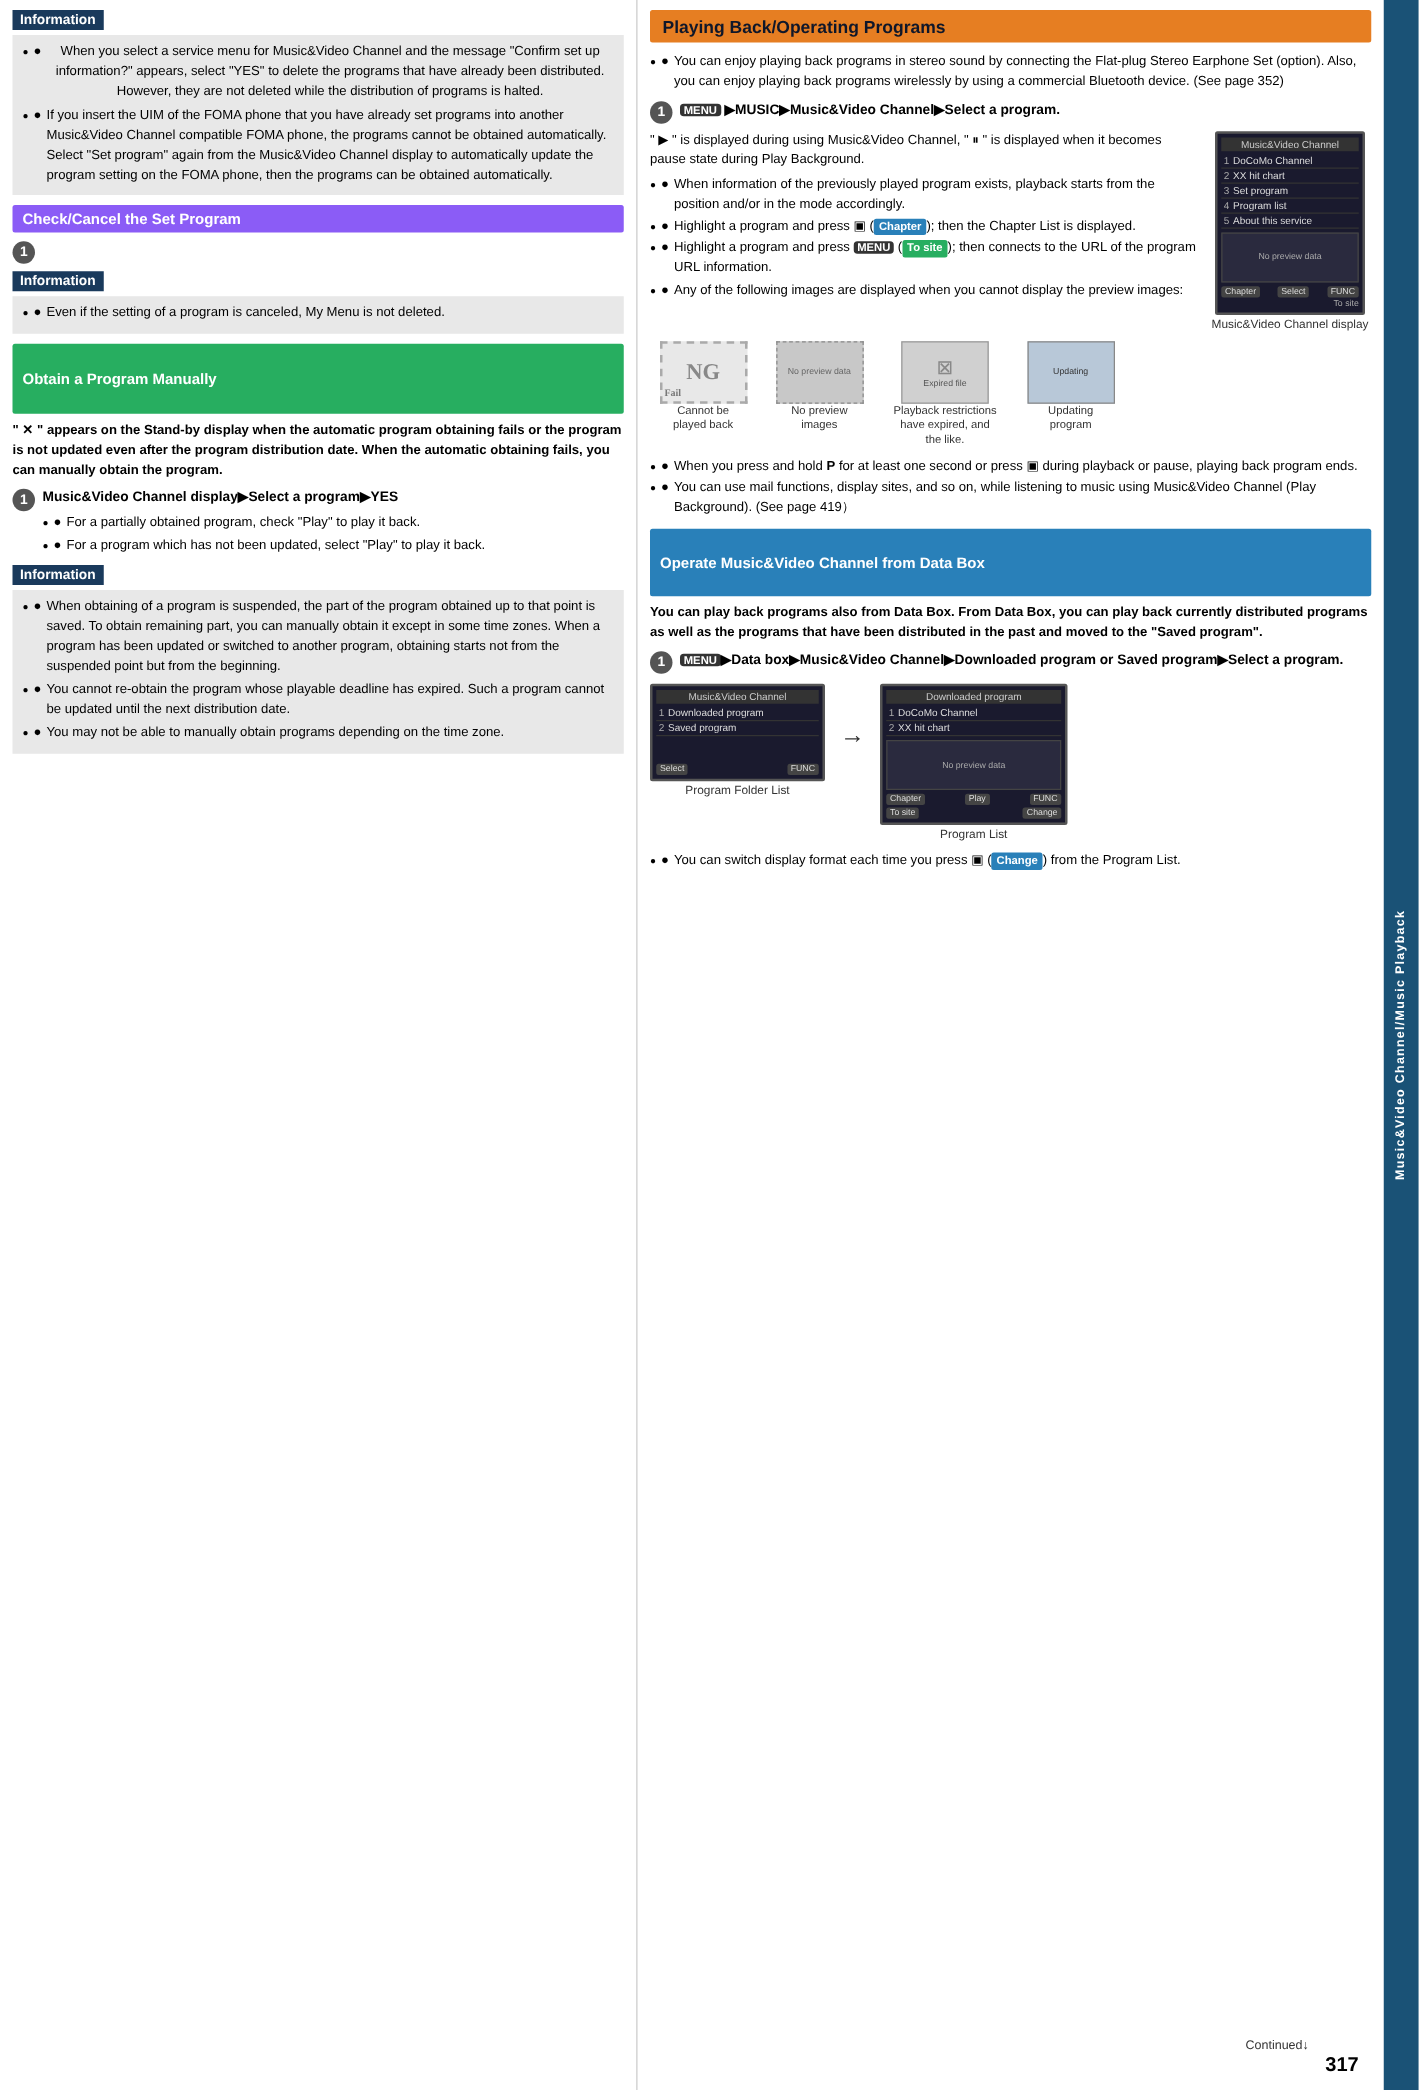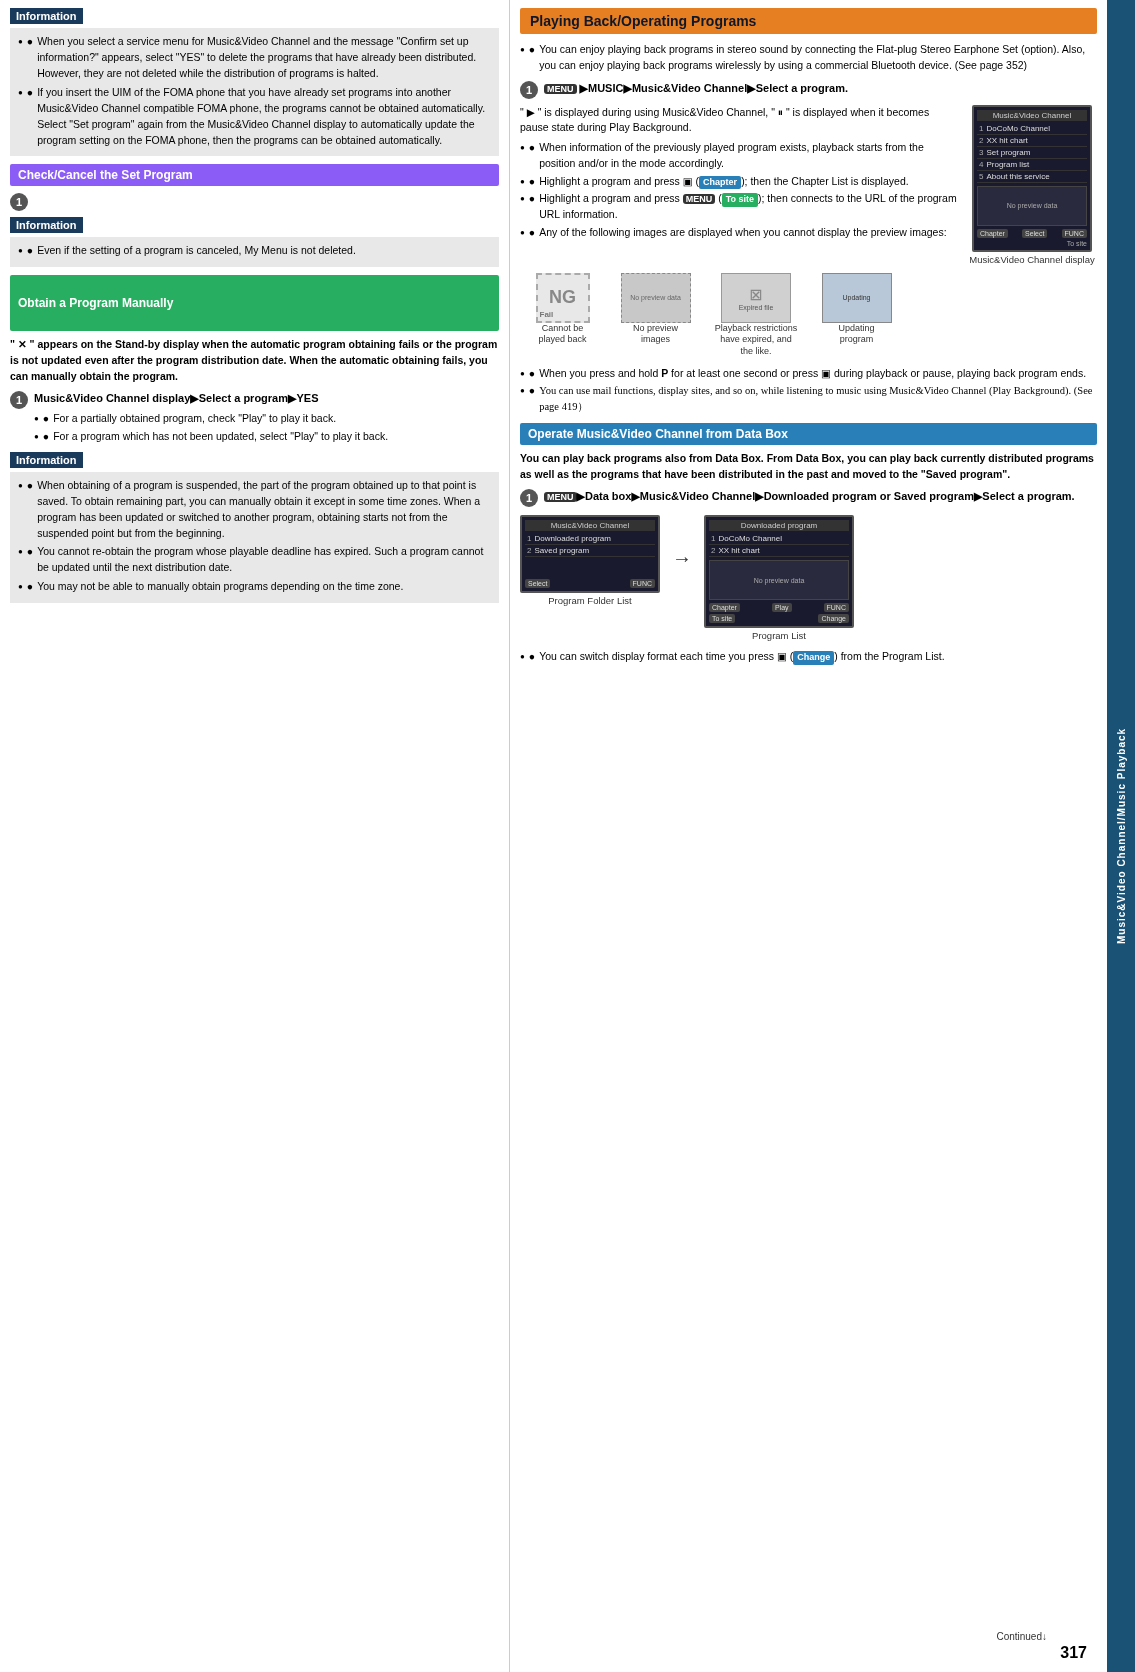--- a/index.html
+++ b/index.html
@@ -83,21 +83,21 @@
       font-size: 14px;
       padding: 5px 10px;
       margin-bottom: 8px;
       border-radius: 2px;
     }
     .operate-heading {
       background: #2980b9;
       color: #fff;
       font-weight: bold;
       font-size: 12px;
-      padding: 4px 8px;
+      padding: 20px 8px;
       margin-bottom: 6px;
       border-radius: 2px;
     }
     .step {
       display: flex;
       align-items: flex-start;
       margin-bottom: 6px;
     }
     .step-number {
       background: #555;
@@ -268,29 +268,30 @@
     .continued-label {
       position: absolute;
       bottom: 30px;
       right: 60px;
       font-size: 10px;
       color: #333;
     }
     .ng-box {
       background: #e8e8e8;
       border: 2px dashed #aaa;
-      width: 54px;
+      width: 70px;
       height: 50px;
       display: flex;
       align-items: center;
       justify-content: center;
       font-weight: bold;
       font-size: 11px;
       color: #555;
       position: relative;
+      font-family: Liberation Serif, serif;
     }
     .ng-fail-label {
       position: absolute;
       bottom: 2px;
       left: 2px;
       font-size: 8px;
       color: #777;
     }
     .no-preview-box {
       background: #c8c8c8;
@@ -343,21 +344,21 @@
 <div class="main-content">
   <div style="display:flex; min-height:1672px;">
 
     <div class="left-column">
 
       <div>
         <div class="info-box">Information</div>
         <div class="info-content">
           <div class="bullet-item">
             <span>●</span>
-            <span style="margin-left:4px;">When you select a service menu for Music&amp;Video Channel and the message "Confirm set up information?" appears, select "YES" to delete the programs that have already been distributed. However, they are not deleted while the distribution of programs is halted.</span>
+            <span style="margin-left:4px;text-align:center;">When you select a service menu for Music&amp;Video Channel and the message "Confirm set up information?" appears, select "YES" to delete the programs that have already been distributed. However, they are not deleted while the distribution of programs is halted.</span>
           </div>
           <div class="bullet-item" style="margin-top:4px;">
             <span>●</span>
             <span style="margin-left:4px;">If you insert the UIM of the FOMA phone that you have already set programs into another Music&amp;Video Channel compatible FOMA phone, the programs cannot be obtained automatically. Select "Set program" again from the Music&amp;Video Channel display to automatically update the program setting on the FOMA phone, then the programs can be obtained automatically.</span>
           </div>
         </div>
       </div>
 
       <div class="section-heading">Check/Cancel the Set Program</div>
 
@@ -534,21 +535,21 @@
       </div>
 
       <div class="bullet-item">
         <span>●</span>
         <span style="margin-left:4px;">
           When you press and hold <strong>P</strong> for at least one second or press ▣ during playback or pause, playing back program ends.
         </span>
       </div>
       <div class="bullet-item" style="margin-bottom:8px;">
         <span>●</span>
-        <span style="margin-left:4px;font-family:Liberation Serif, serif;">You can use mail functions, display sites, and so on, while listening to music using Music&amp;Video Channel (Play Background). (See page 419）</span>
+        <span style="margin-left:4px;">You can use mail functions, display sites, and so on, while listening to music using Music&amp;Video Channel (Play Background). (See page 419）</span>
       </div>
 
       <div class="operate-heading">Operate Music&amp;Video Channel from Data Box</div>
 
       <div style="font-size:10.5px; font-weight:bold; line-height:1.5; margin-bottom:6px;">You can play back programs also from Data Box. From Data Box, you can play back currently distributed programs as well as the programs that have been distributed in the past and moved to the "Saved program".</div>
 
       <div class="step">
         <div class="step-number">1</div>
         <div class="step-content">
           <div class="step-text">

